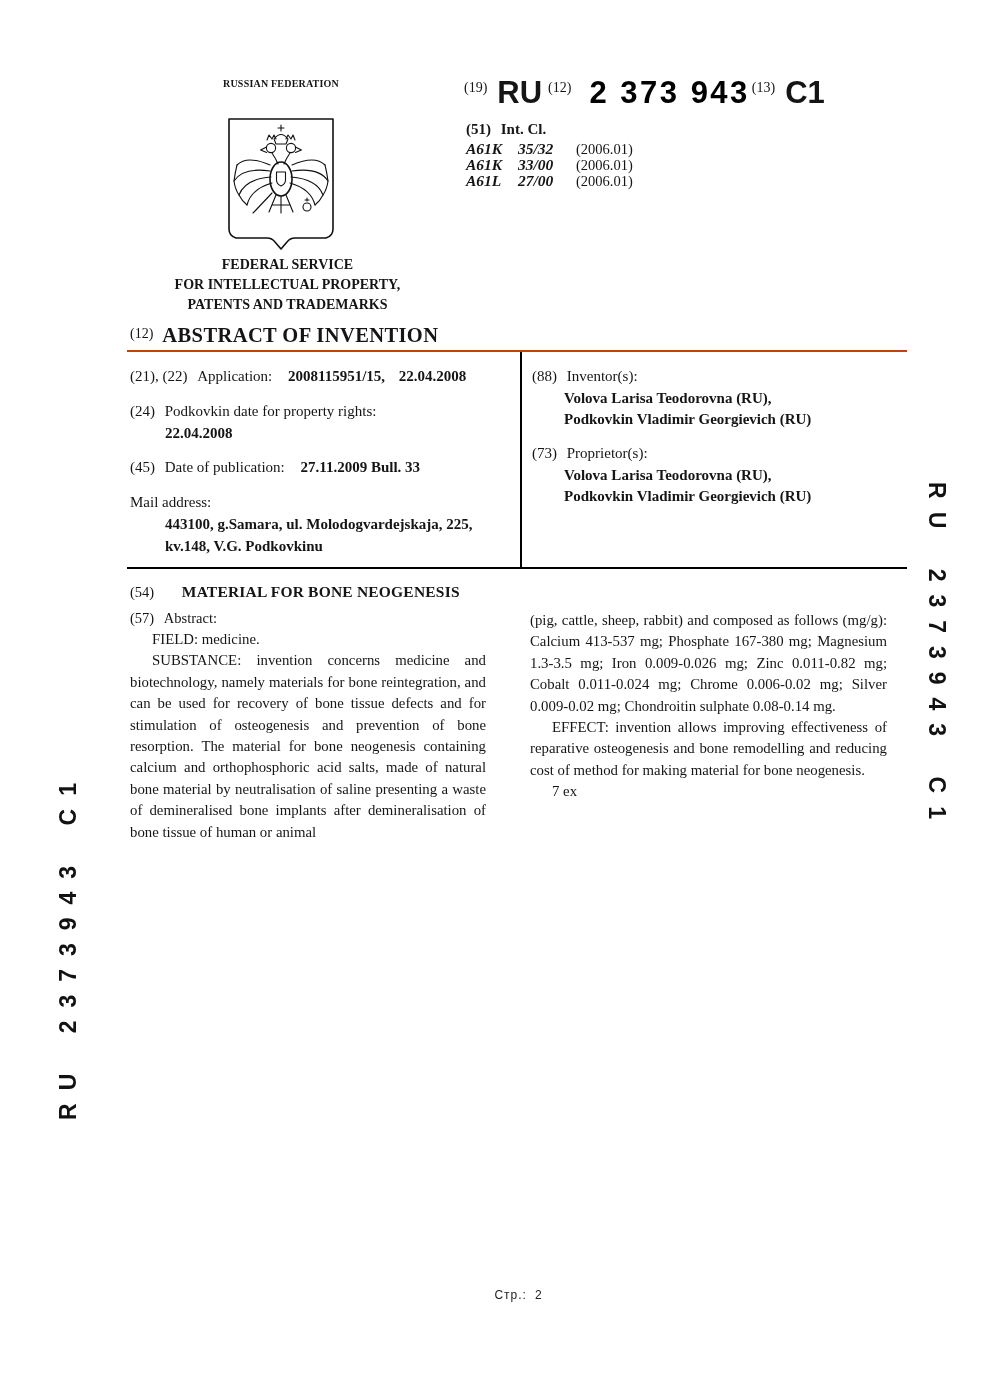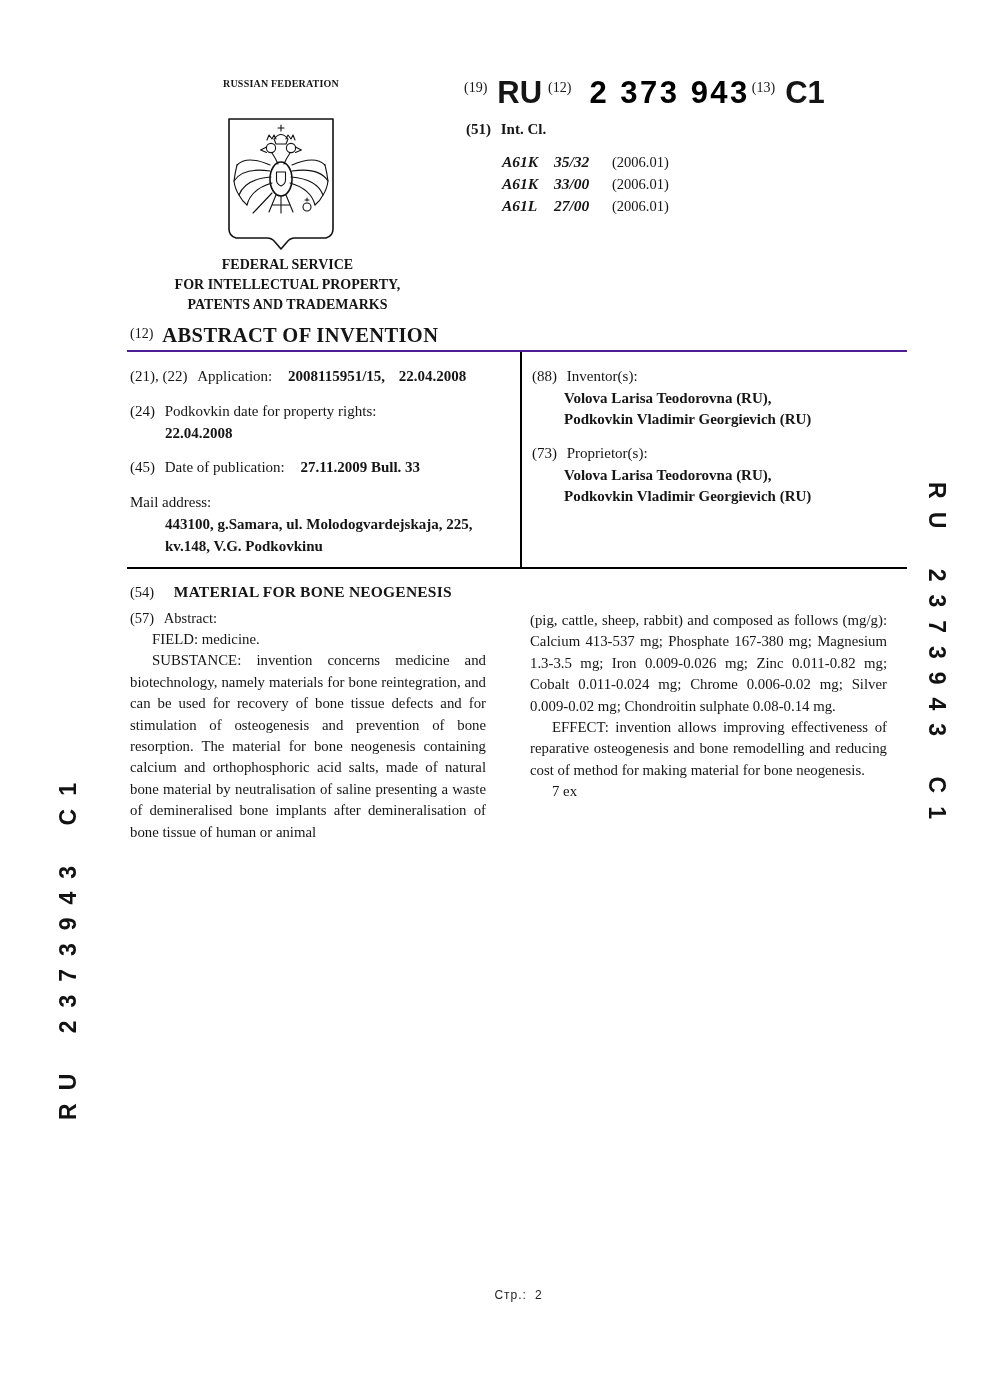--- a/index.html
+++ b/index.html
@@ -16,41 +16,41 @@
   .arms{left:225px; top:115px;}
   .office{left:170px; top:255px; width:235px; text-align:center;
     font-weight:bold; font-size:14px; line-height:20px;}
 
   
   .pubrow{left:464px; top:76px; display:flex; align-items:flex-start; white-space:nowrap;}
   .paren{font-size:14px; padding-top:4px;}
   .bignum{font-family:"Liberation Sans", sans-serif; font-weight:bold; font-size:31px; line-height:34px;}
   .teal{letter-spacing:2.5px;}
   .ipc-head{left:466px; top:121px; font-size:15px;font-weight:bold;}
-  .ipc-rows{left:466px; top:151px; font-size:15px; line-height:21px;margin-left:36px;}
+  .ipc-rows{left:466px; top:141px; font-size:15px; line-height:16px;}
   .ipc-cls{display:inline-block; width:52px; font-weight:bold; font-style:italic; font-size:15.5px;}
   .ipc-grp{display:inline-block; width:58px; font-weight:bold; font-style:italic; font-size:15.5px;}
   .ipc-ver{font-size:14.5px;}
 
   
   .doc-title{left:130px; top:324px; white-space:nowrap;}
   .doc-title .paren12{font-size:14px; position:relative; top:-4px;}
   .doc-title .big-title{font-weight:bold; font-size:20.5px; letter-spacing:.4px; margin-left:5px;}
 
   
   .tbl{left:127px; top:350px; width:780px; height:215px;
-    border-top:2px solid #4c1d95; border-bottom:2px solid #000; font-size:15px;}
+    border-top:2px solid #c2410c; border-bottom:2px solid #000; font-size:15px;}
   .vdiv{position:absolute; left:393px; top:0; bottom:0; width:2px; background:#000;}
   .tbl .row{position:absolute; white-space:nowrap;}
   .b{font-weight:bold;}
   .gap6{margin-left:6px;} .gap10{margin-left:10px;} .gap12{margin-left:12px;}
 
   
   .line54{left:130px; top:583px; white-space:nowrap; font-size:14.5px;}
-  .title54{font-weight:bold; font-size:15.5px; margin-left:16px; letter-spacing:.2px;}
+  .title54{font-weight:bold; font-size:15.5px; margin-left:24px; letter-spacing:.2px;}
   .line57{left:130px; top:610px; font-size:14.5px;}
 
   
   .colL{left:130px; top:629px; width:356px;}
   .colR{left:530px; top:610px; width:357px;}
   .colL p,.colR p{margin:0; font-size:14.8px; line-height:21.4px; text-align:justify;}
   .ind{text-indent:22px;}
 
   
   .side{height:40px; width:364px; text-align:center;

